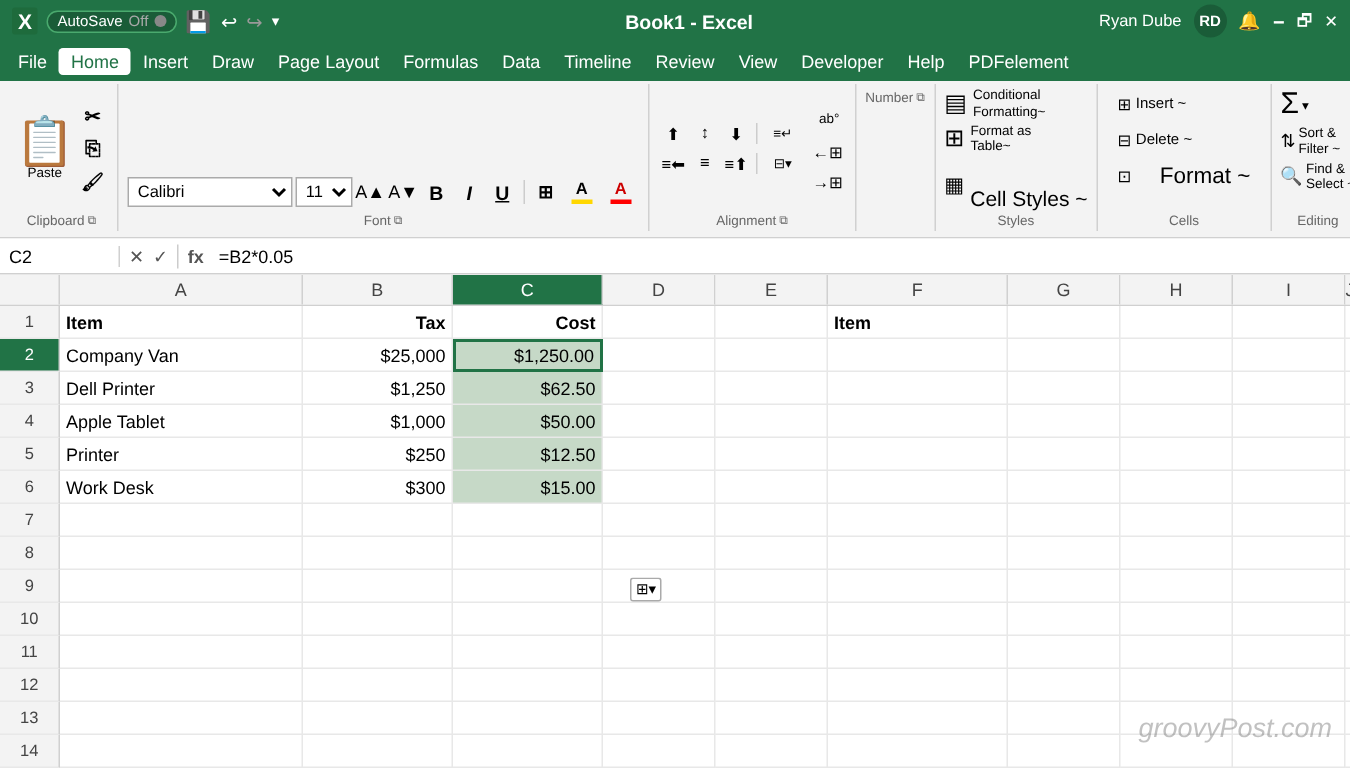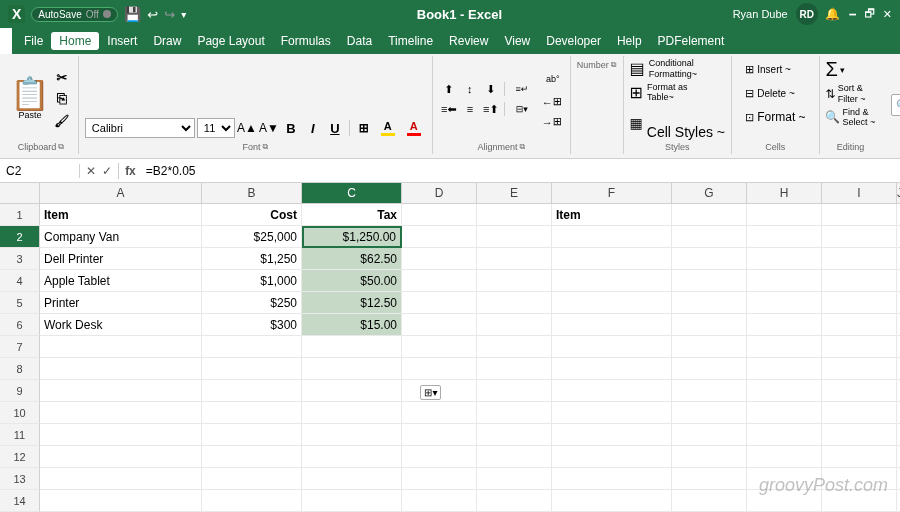--- a/index.html
+++ b/index.html
@@ -34,21 +34,20 @@
 
     
     .menu-bar {
       background: #217346;
       color: white;
       height: 26px;
       display: flex;
       align-items: center;
       padding: 0 4px;
       font-size: 12px;
-      margin-left: 12px;
     }
     .menu-item {
       padding: 2px 8px;
       cursor: pointer;
       border-radius: 3px;
     }
     .menu-item.active { background: white; color: #217346; }
 
     
     .ribbon {
@@ -480,21 +479,21 @@
         <div class="cells-btn">
           <span>⊞</span>
             <span style="font-size:10px;">Insert ~</span>
         </div>
         <div class="cells-btn">
           <span>⊟</span>
             <span style="font-size:10px;">Delete ~</span>
         </div>
         <div class="cells-btn">
           <span>⊡</span>
-            <span style="font-size:12px;">Format ~</span>
+            <span style="font-size:15px;margin-left:16px;">Format ~</span>
         </div>
       </div>
       <div class="ribbon-group-label">
         <span>Cells</span>
       </div>
     </div>
 
     <div class="ribbon-group" style="border-right:none;">
       <div class="ribbon-group-content" style="flex-direction:column; align-items:flex-start; gap:2px;">
         <div style="display:flex; align-items:center; gap:2px; cursor:pointer;">
@@ -554,22 +553,22 @@
       <div class="col-header col-h">H</div>
       <div class="col-header col-i">I</div>
       <div class="col-header" style="flex:1;">J</div>
     </div>
 
     <div class="sheet-body">
 
       <div class="sheet-row">
         <div class="row-num">1</div>
         <div class="cell col-a bold">Item</div>
+        <div class="cell col-c bold right-align">Tax</div>
         <div class="cell col-b bold right-align">Cost</div>
-        <div class="cell col-c bold right-align">Tax</div>
         <div class="cell col-d"></div>
         <div class="cell col-e"></div>
         <div class="cell col-f bold">Item</div>
         <div class="cell col-g"></div>
         <div class="cell col-h"></div>
         <div class="cell col-i"></div>
         <div class="cell" style="flex:1;"></div>
       </div>
 
       <div class="sheet-row">

